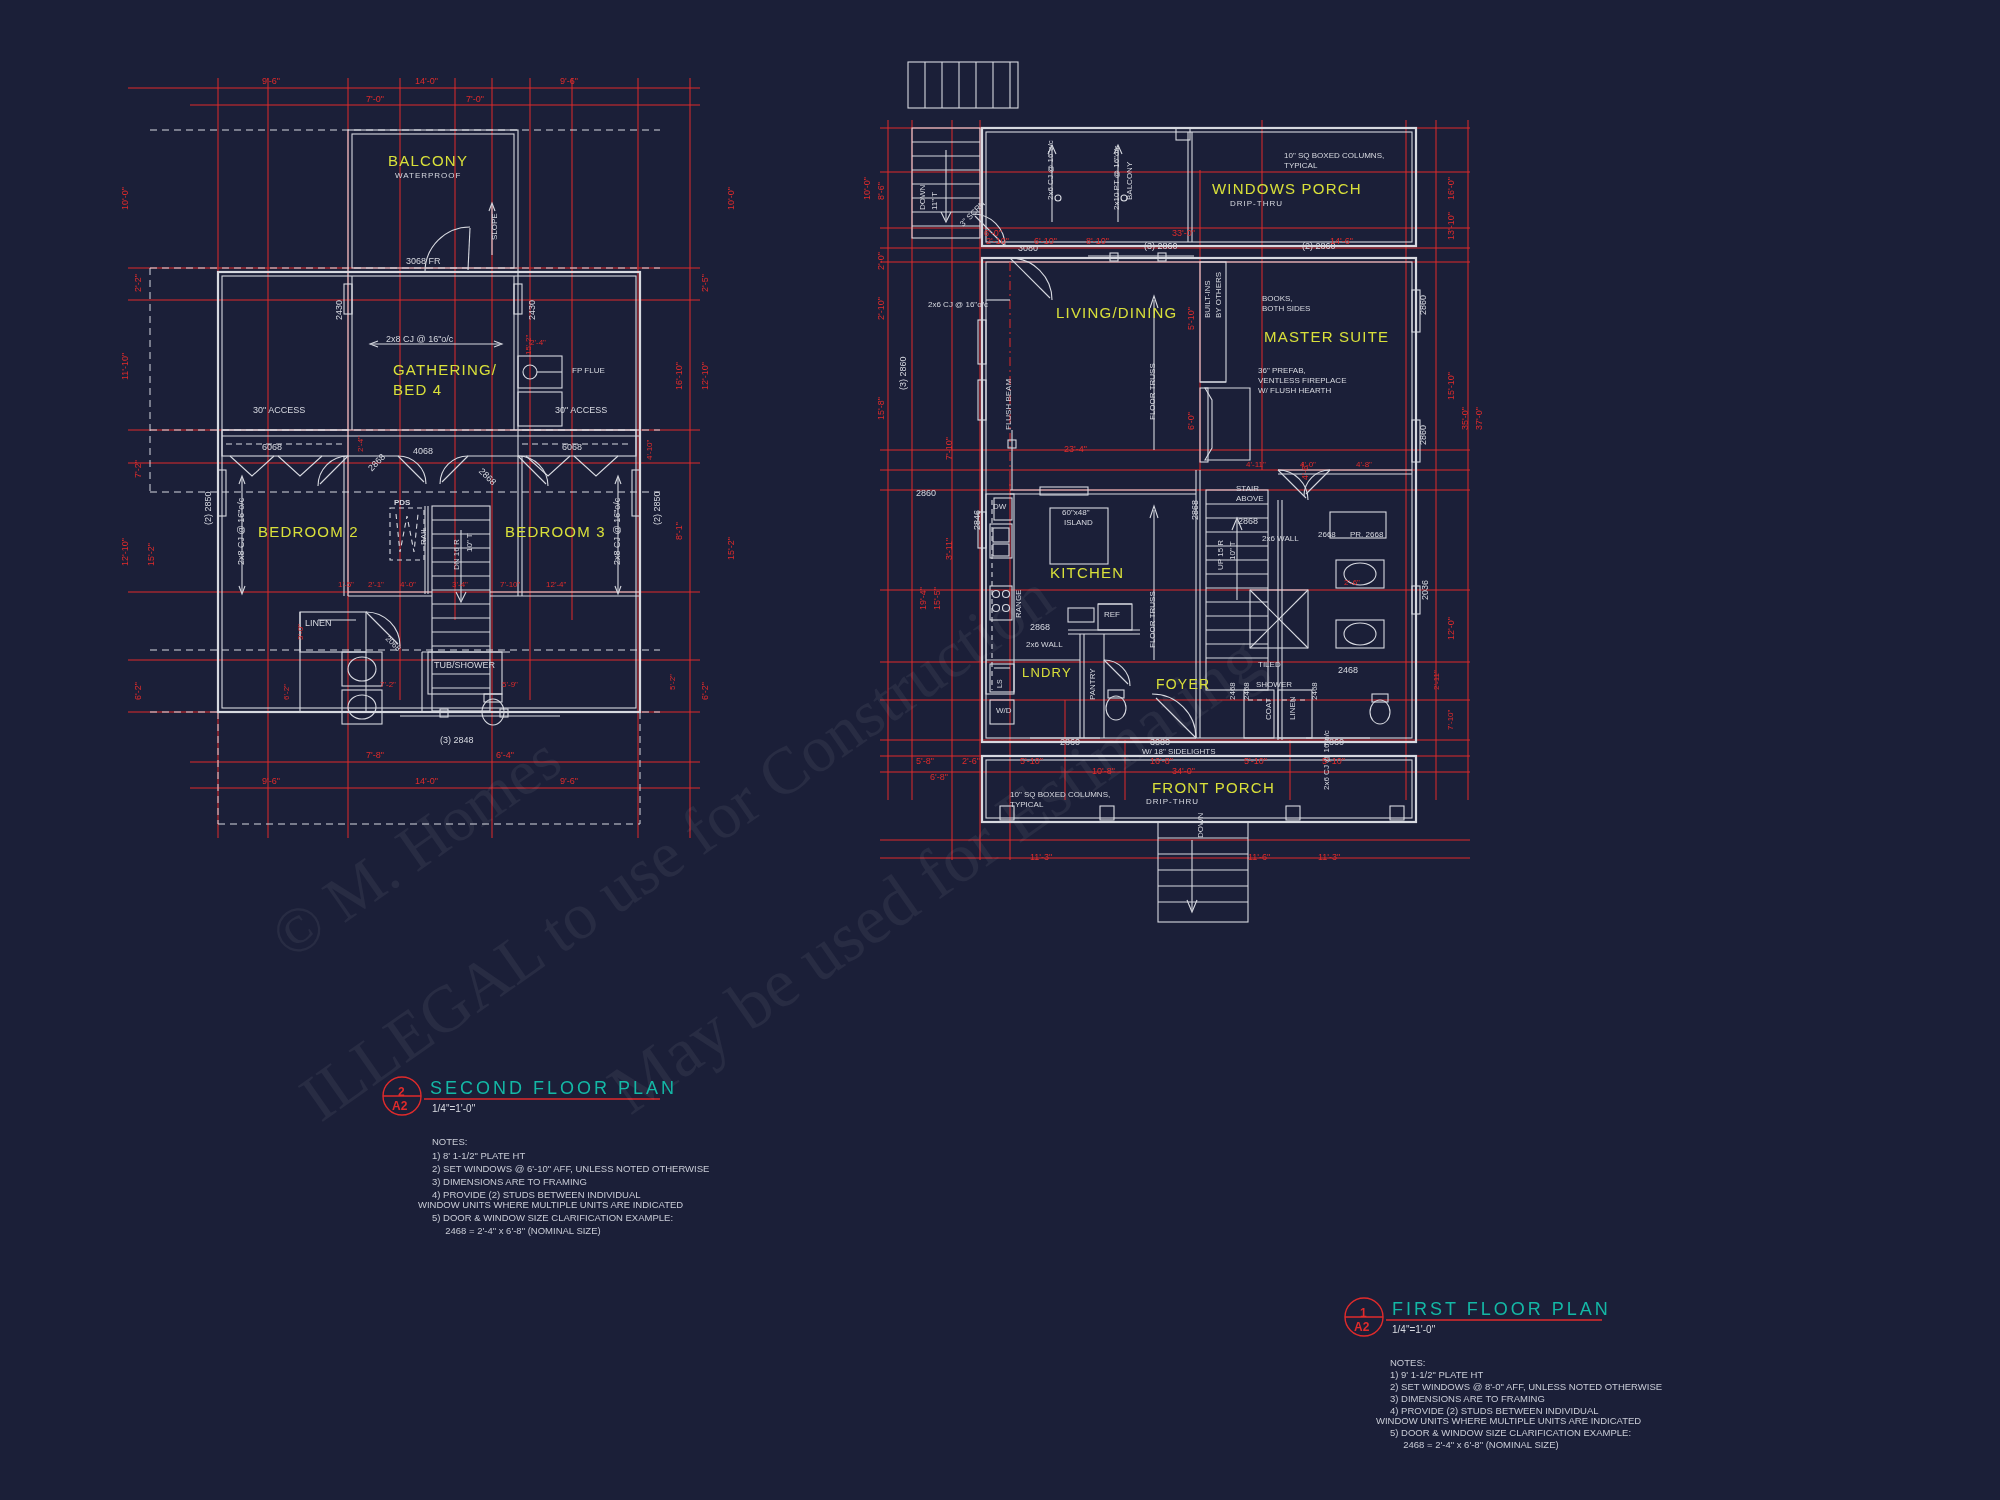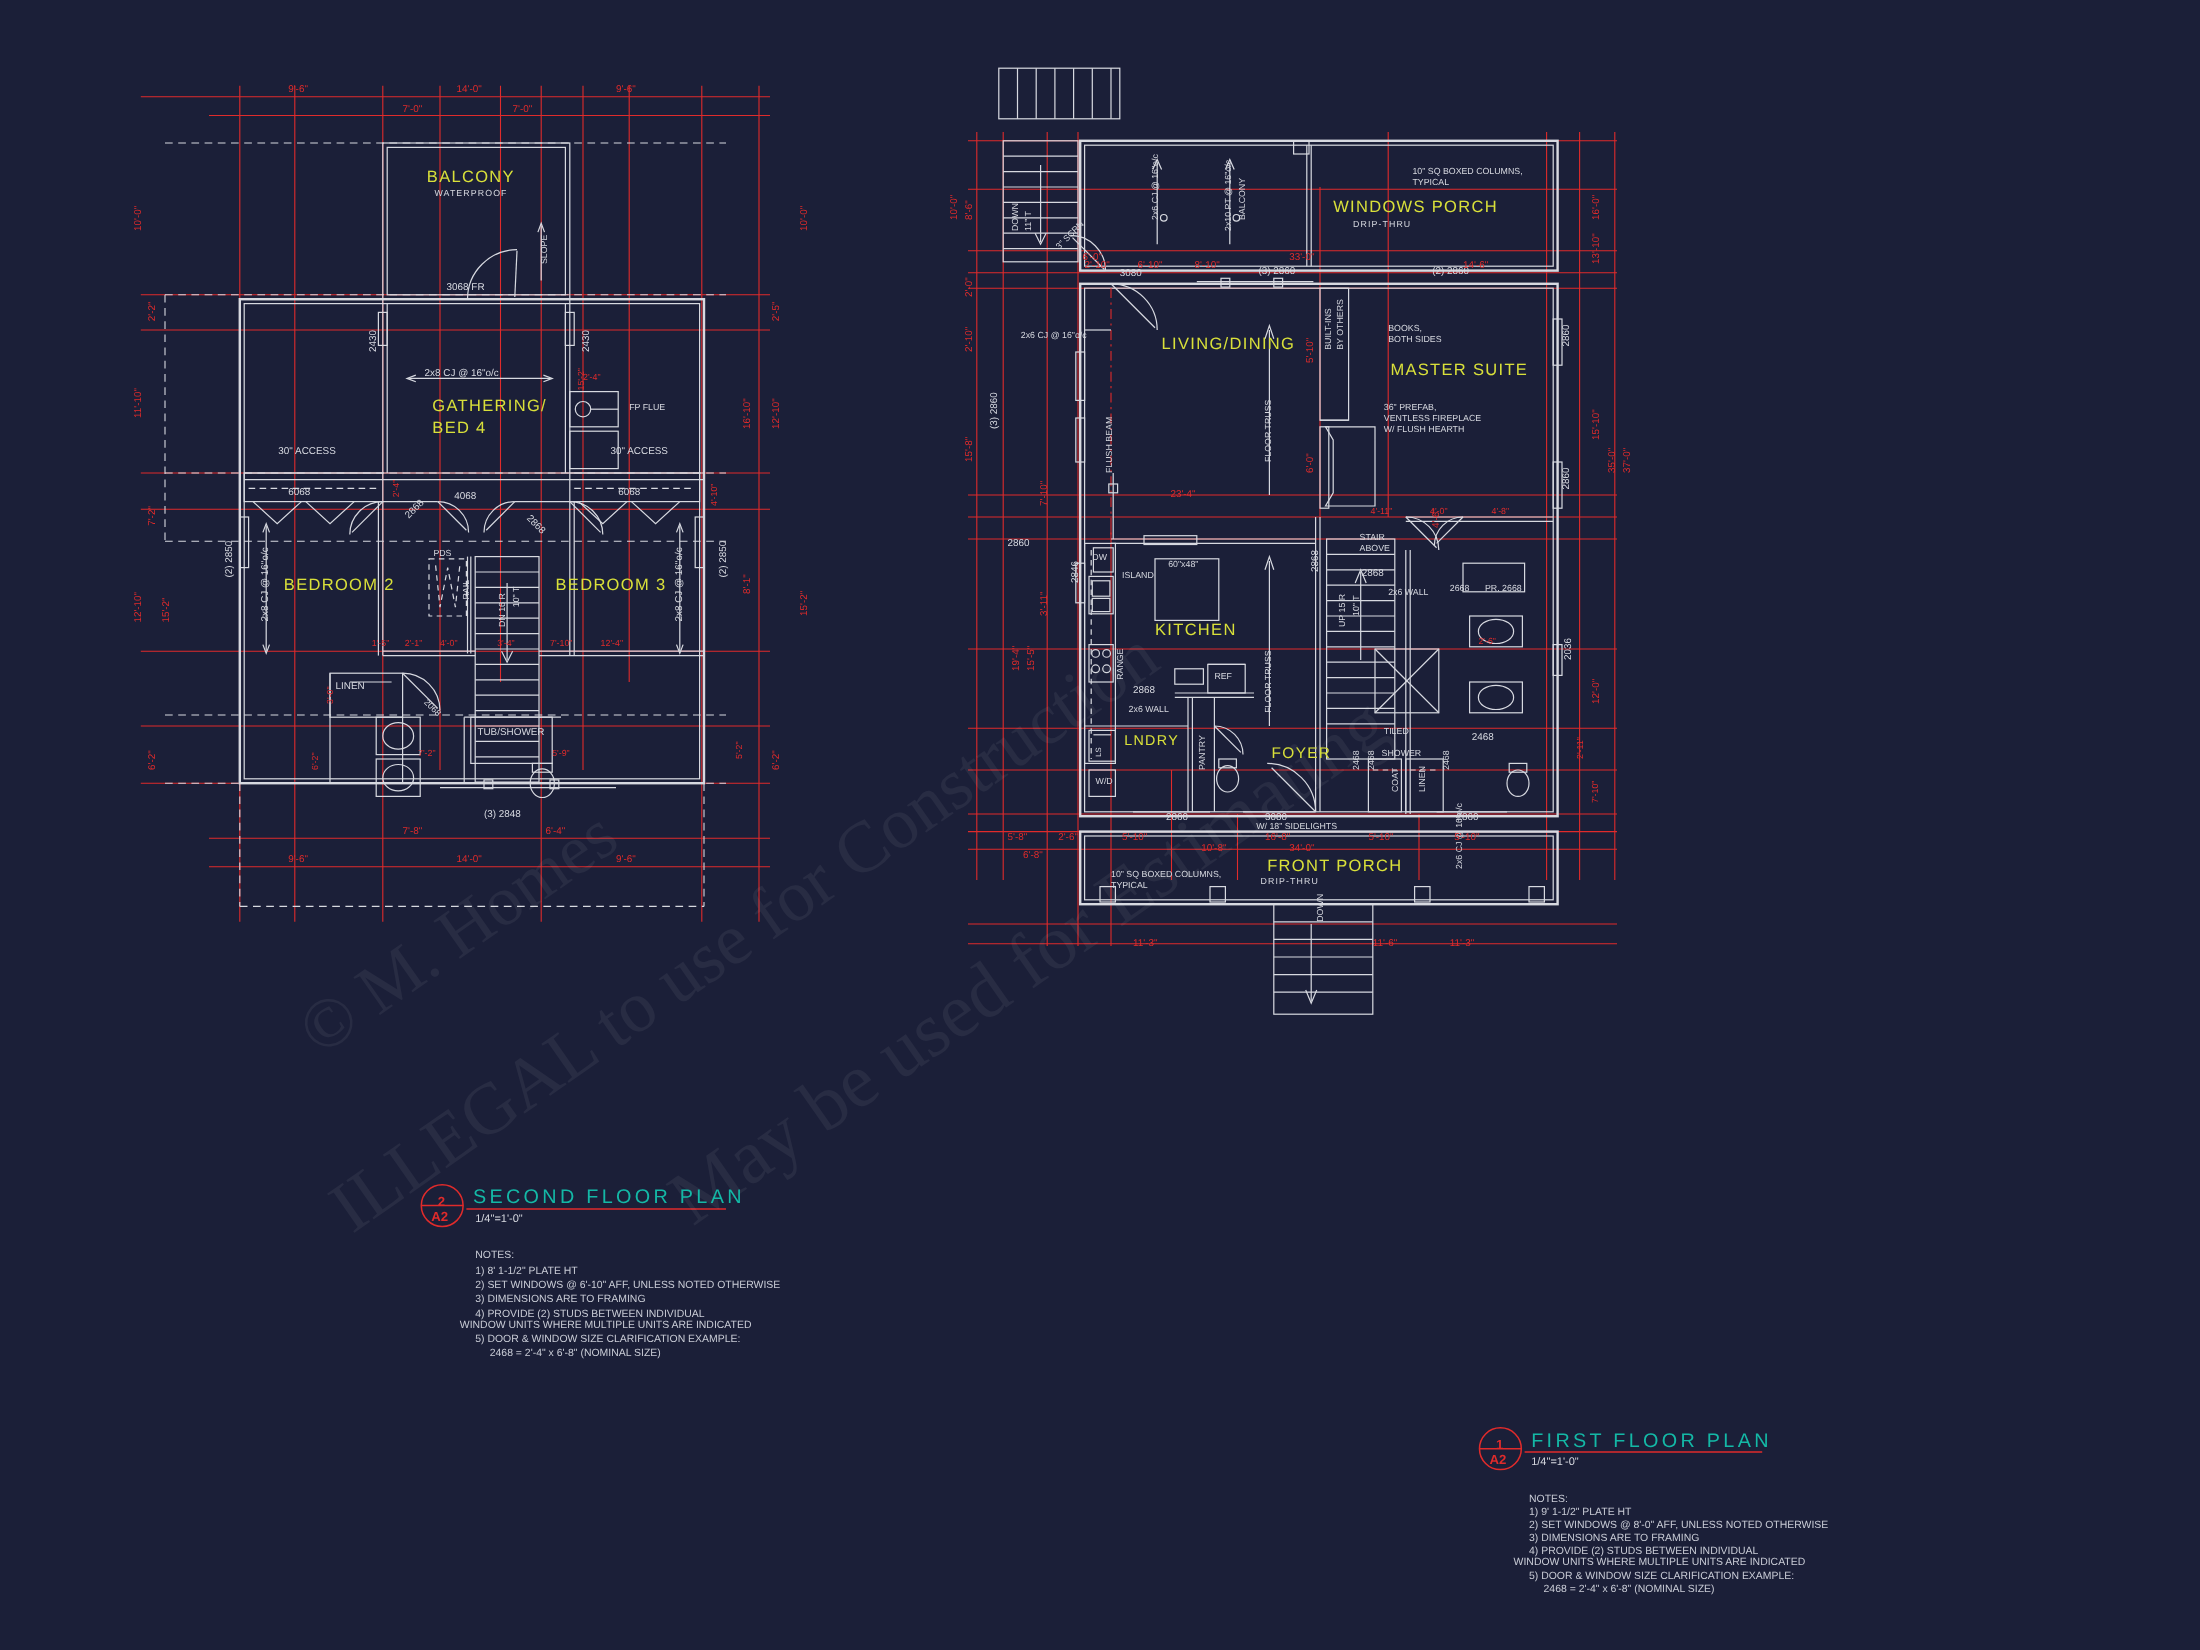--- a/index.html
+++ b/index.html
@@ -531,21 +531,21 @@
   <div class="lbl wht rot90" style="left:527px;top:320px;font-size:9px;">2430</div>
   <div class="lbl wht" style="left:386px;top:334px;font-size:9px;">2x8 CJ @ 16"o/c</div>
   <div class="lbl wht" style="left:572px;top:366px;font-size:8px;">FP FLUE</div>
   <div class="lbl wht" style="left:253px;top:405px;font-size:9px;">30" ACCESS</div>
   <div class="lbl wht" style="left:555px;top:405px;font-size:9px;">30" ACCESS</div>
   <div class="lbl wht" style="left:262px;top:442px;font-size:9px;">6068</div>
   <div class="lbl wht" style="left:562px;top:442px;font-size:9px;">6068</div>
   <div class="lbl wht" style="left:413px;top:446px;font-size:9px;">4068</div>
   <div class="lbl wht rotd" style="left:366px;top:466px;font-size:9px;">2868</div>
   <div class="lbl wht" style="left:484px;top:466px;font-size:9px;transform:rotate(45deg);transform-origin:left top;">2868</div>
-  <div class="lbl wht" style="left:394px;top:498px;font-size:8px;">PDS</div>
+  <div class="lbl wht" style="left:394px;top:498px;font-size:8px;font-weight:bold;">PDS</div>
   <div class="lbl wht rot90" style="left:419px;top:545px;font-size:8px;">RAIL</div>
   <div class="lbl wht rot90" style="left:452px;top:570px;font-size:8px;">DN 16 R</div>
   <div class="lbl wht rot90" style="left:465px;top:552px;font-size:8px;">10" T</div>
   <div class="lbl wht" style="left:305px;top:618px;font-size:9px;">LINEN</div>
   <div class="lbl wht" style="left:390px;top:634px;font-size:8px;transform:rotate(45deg);transform-origin:left top;">2068</div>
   <div class="lbl wht" style="left:434px;top:660px;font-size:9px;">TUB/SHOWER</div>
   <div class="lbl wht" style="left:440px;top:735px;font-size:9px;">(3) 2848</div>
   <div class="lbl wht rot90" style="left:203px;top:525px;font-size:9px;">(2) 2850</div>
   <div class="lbl wht rot90" style="left:652px;top:525px;font-size:9px;">(2) 2850</div>
   <div class="lbl wht rot90" style="left:236px;top:565px;font-size:9px;">2x8 CJ @ 16"o/c</div>
@@ -646,21 +646,21 @@
   <div class="lbl wht rot90" style="left:1148px;top:648px;font-size:8px;">FLOOR TRUSS</div>
   <div class="lbl wht" style="left:916px;top:488px;font-size:9px;">2860</div>
   <div class="lbl wht rot90" style="left:898px;top:390px;font-size:9px;">(3) 2860</div>
   <div class="lbl wht rot90" style="left:1418px;top:315px;font-size:9px;">2860</div>
   <div class="lbl wht rot90" style="left:1418px;top:445px;font-size:9px;">2860</div>
   <div class="lbl wht rot90" style="left:972px;top:530px;font-size:9px;">2846</div>
   <div class="lbl wht" style="left:993px;top:502px;font-size:8px;">DW</div>
   <div class="lbl wht rot90" style="left:1014px;top:618px;font-size:8px;">RANGE</div>
   <div class="lbl wht" style="left:1104px;top:610px;font-size:8px;">REF</div>
   <div class="lbl wht" style="left:1062px;top:508px;font-size:8px;">60"x48"</div>
-  <div class="lbl wht" style="left:1020px;top:518px;font-size:8px;text-align:center;">ISLAND</div>
+  <div class="lbl wht" style="left:1064px;top:518px;font-size:8px;text-align:center;">ISLAND</div>
   <div class="lbl wht" style="left:1030px;top:622px;font-size:9px;">2868</div>
   <div class="lbl wht rot90" style="left:1190px;top:520px;font-size:9px;">2868</div>
   <div class="lbl wht" style="left:1238px;top:516px;font-size:9px;">2868</div>
   <div class="lbl wht" style="left:1026px;top:640px;font-size:8px;">2x6 WALL</div>
   <div class="lbl wht" style="left:1262px;top:534px;font-size:8px;">2x6 WALL</div>
   <div class="lbl wht" style="left:1236px;top:484px;font-size:8px;">STAIR</div>
   <div class="lbl wht" style="left:1236px;top:494px;font-size:8px;">ABOVE</div>
   <div class="lbl wht rot90" style="left:1216px;top:570px;font-size:8px;">UP 15 R</div>
   <div class="lbl wht rot90" style="left:1228px;top:560px;font-size:8px;">10" T</div>
   <div class="lbl wht" style="left:1258px;top:660px;font-size:8px;">TILED</div>

